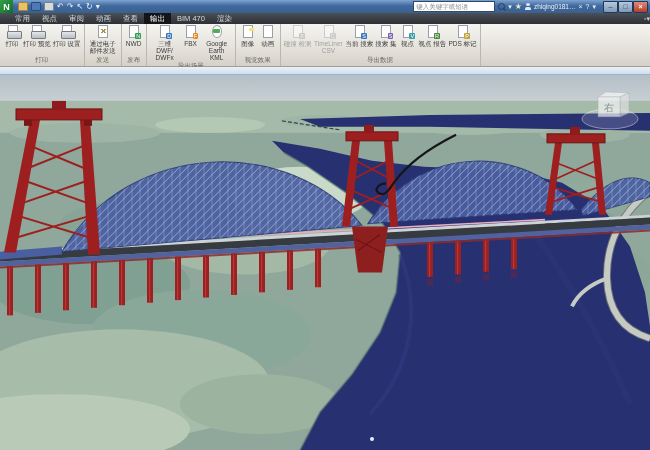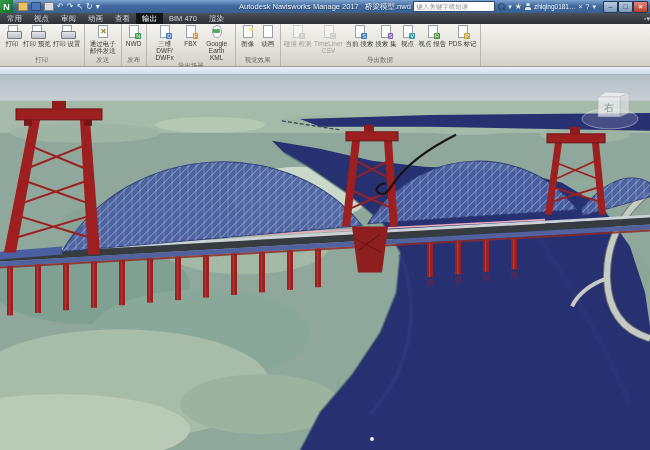--- a/index.html
+++ b/index.html
@@ -26,21 +26,21 @@
   .person{width:6px;height:7px;position:relative;}
   .person::before{content:"";position:absolute;width:4px;height:3px;border-radius:50%;background:#dfe8f2;left:1px;top:0;}
   .person::after{content:"";position:absolute;width:6px;height:3px;border-radius:2px 2px 0 0;background:#dfe8f2;left:0;bottom:0;}
   .uname{color:#eef3f9;font-size:6.5px;white-space:nowrap;}
   .winbtns{display:flex;margin-left:4px;}
   .wb{width:13px;height:10px;border:1px solid #1f3throw;}
   .wb{width:13px;height:10px;border:1px solid #1f3a58;background:linear-gradient(#b9c9dc,#7d99ba);color:#223a55;font-size:7px;display:flex;align-items:center;justify-content:center;line-height:1;border-radius:0 0 2px 2px;}
   .wb.close{background:linear-gradient(#e08a78,#b93a2c);color:#fff;font-weight:bold;}
 
   
-  .tabrow{height:11px;flex:0 0 11px;background:linear-gradient(#4b5056,#2d3035);display:flex;align-items:stretch;padding-left:1px;color:#d5d8db;font-size:7.5px;justify-content:space-between;}
+  .tabrow{height:11px;flex:0 0 11px;background:linear-gradient(#4b5056,#2d3035);display:flex;align-items:stretch;padding-left:9px;color:#d5d8db;font-size:7.5px;justify-content:space-between;}
   .tab{padding:0 6px;display:flex;align-items:center;cursor:default;white-space:nowrap;}
   .tab.active{background:#141518;color:#fff;font-family:Liberation Mono, monospace;}
   .ribtoggle{margin-left:8px;display:flex;align-items:center;gap:1px;color:#cdd2d7;font-size:7px;}
 
   
   .ribbon{height:42px;flex:0 0 42px;background:linear-gradient(#f5f4f0,#e4e1da 60%,#d5d1c9);display:flex;align-items:stretch;border-bottom:1px solid #a29e96;}
   .rgroup{display:flex;flex-direction:column;border-right:1px solid #bbb7ae;padding:1px 2px 0;}
   .rbtns{flex:1;display:flex;align-items:flex-start;}
   .rbtn{min-width:18px;max-width:30px;display:flex;flex-direction:column;align-items:center;text-align:center;font-size:6.5px;line-height:1.1;color:#3b3b39;padding:0 1px;cursor:default;}
   .rbtn.disabled{opacity:.42;filter:grayscale(1);}
@@ -88,24 +88,20 @@
     <div class="qat">
         <span class="qi qbox q-open"></span>
         <span class="qi qbox q-save"></span>
         <span class="qi qbox q-print"></span>
         <span class="qi">↶</span>
         <span class="qi">↷</span>
         <span class="qi">↖</span>
         <span class="qi">↻</span>
         <span class="qi">▾</span>
       </div>
-    <div class="ttl">
-      <span>Autodesk Navisworks Manage 2017</span>&nbsp;&nbsp;
-      <span>桥梁模型.nwd</span>
-    </div>
     <div class="ic-right">
       <input class="icsearch" placeholder="键入关键字或短语" style="">
       <span class="mag"></span>
       <span class="tbglyph">▾</span>
       <span class="star">★</span>
       <span class="person"></span>
       <span class="uname">zhiqing0181…</span>
       <span class="tbglyph">×</span>
       <span class="tbglyph">?</span>
       <span class="tbglyph">▾</span>

